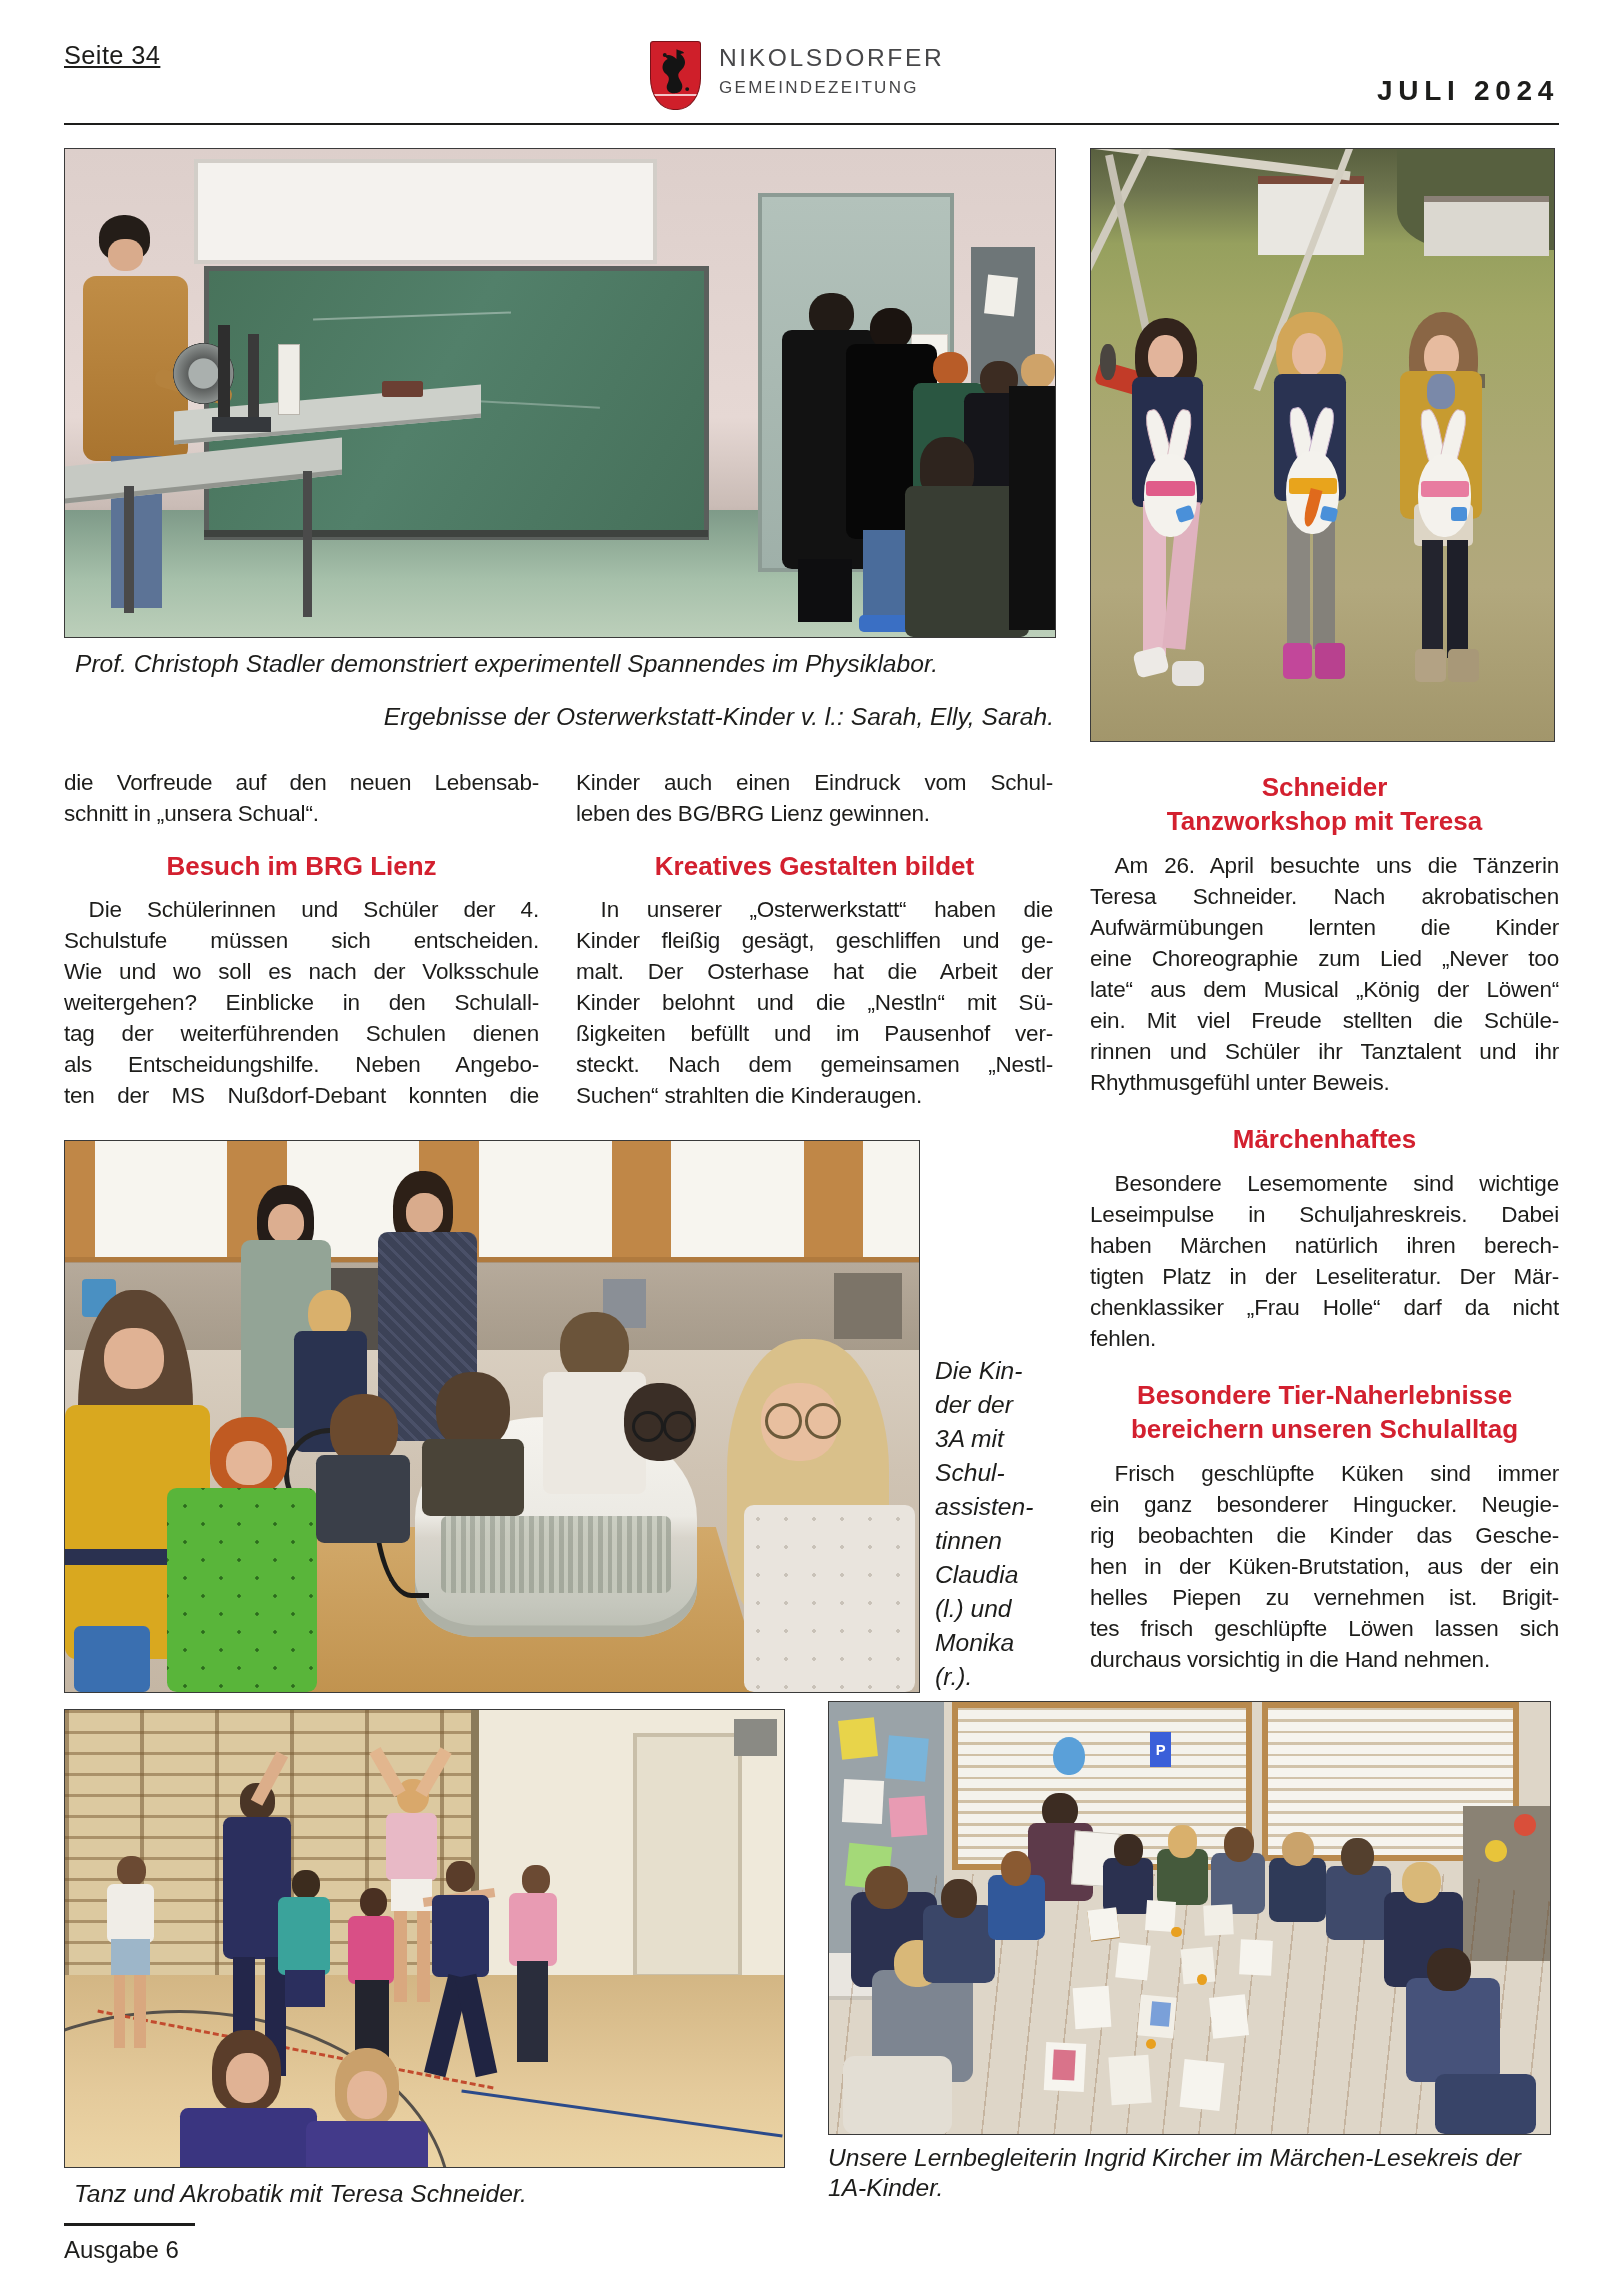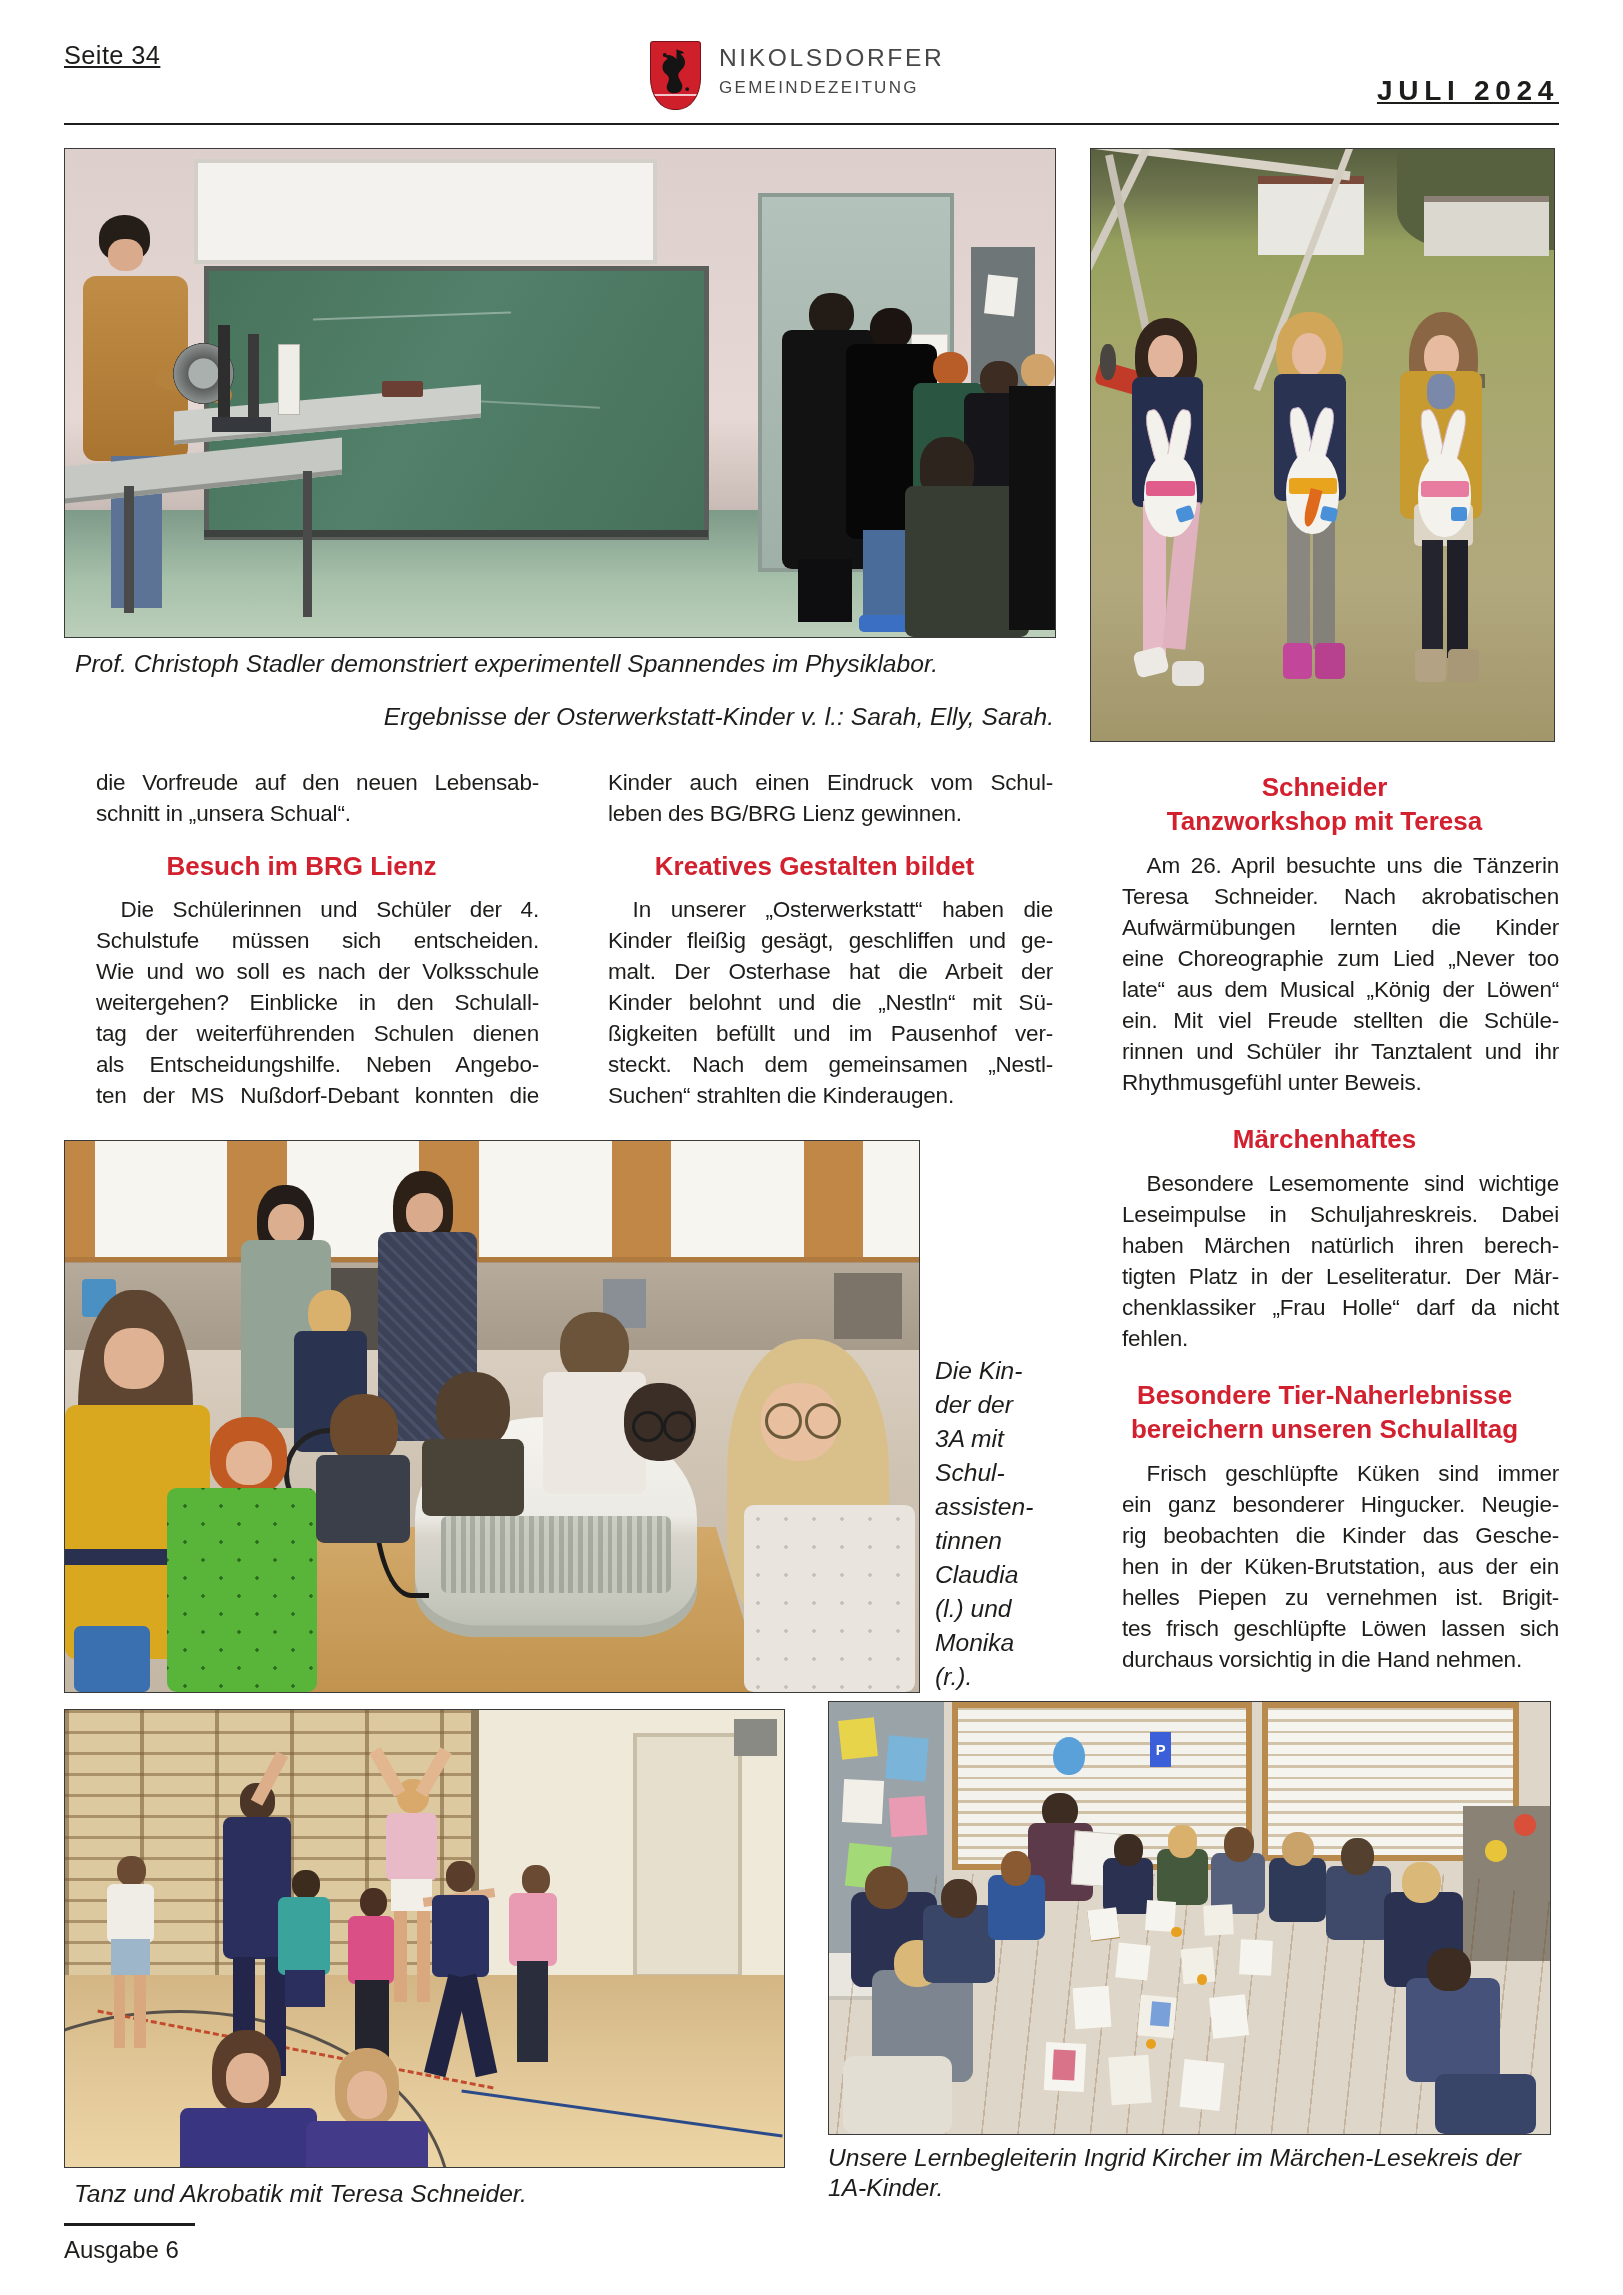--- a/index.html
+++ b/index.html
@@ -11,36 +11,36 @@
   
   .page-label{left:64px;top:41px;font-size:25.4px;letter-spacing:0.4px;text-decoration:underline;}
   .logo{left:650px;top:41px;display:flex;align-items:flex-start;}
   .shield{width:49px;height:67px;background:var(--logo-red);border:1.6px solid #7a1118;
           border-radius:3.3px 3.3px 46% 46%;position:relative;overflow:hidden;}
   .shield svg{position:absolute;left:4.9px;top:3.3px;}
   .shield .band{position:absolute;left:0;right:0;bottom:13px;height:1.6px;background:rgba(255,255,255,.75);}
   .logo-text{margin-left:18px;color:#474749;}
   .logo-line1{font-size:24.6px;letter-spacing:2.6px;line-height:33px;font-weight:400;}
   .logo-line2{font-size:17px;letter-spacing:2.3px;line-height:28px;font-weight:400;}
-  .issue-date{right:64px;top:75px;font-size:28px;font-weight:700;letter-spacing:5.7px;text-decoration:underline;}
+  .issue-date{right:64px;top:75px;font-size:28px;font-weight:700;letter-spacing:5.7px;}
   .rule{background:#1d1d1b;height:1.6px;}
 
   
   .photo{position:absolute;overflow:hidden;border:1.6px solid #3a3a3a;background:#cfc5ba;}
   .photo .a{position:absolute;}
 
   
   .cap{font-style:italic;font-size:24.6px;line-height:29.5px;color:var(--ink);}
   .cap-right{text-align:right;}
   .side-cap .cap-ln{height:34px;line-height:34px;font-style:italic;font-size:24.6px;text-align:left;}
 
   
   .col{position:absolute;top:767px;font-size:22.5px;letter-spacing:-0.2px;}
   .p{margin:0 0 8.2px 0;}
-  .ln{height:31px;line-height:31px;overflow:hidden;text-align:justify;margin-left:32px;}
+  .ln{height:31px;line-height:31px;overflow:hidden;text-align:justify;}
   .ln::after{content:"";display:inline-block;width:100%;height:0;vertical-align:top;}
   .p:not(.justify-all) .ln:last-child{text-align:left;}
   .p:not(.justify-all) .ln:last-child::after{content:none;}
   .p.indent .ln:first-child{text-indent:24.6px;}
   .rh{color:var(--accent);font-weight:700;font-size:26px;margin:19.7px 0 11.5px 0;letter-spacing:0;}
   .rh .hline{height:34px;line-height:34px;text-align:center;overflow:hidden;}
 
   .footer-label{left:64px;top:2236px;font-size:24px;}
 </style>
 </head>

